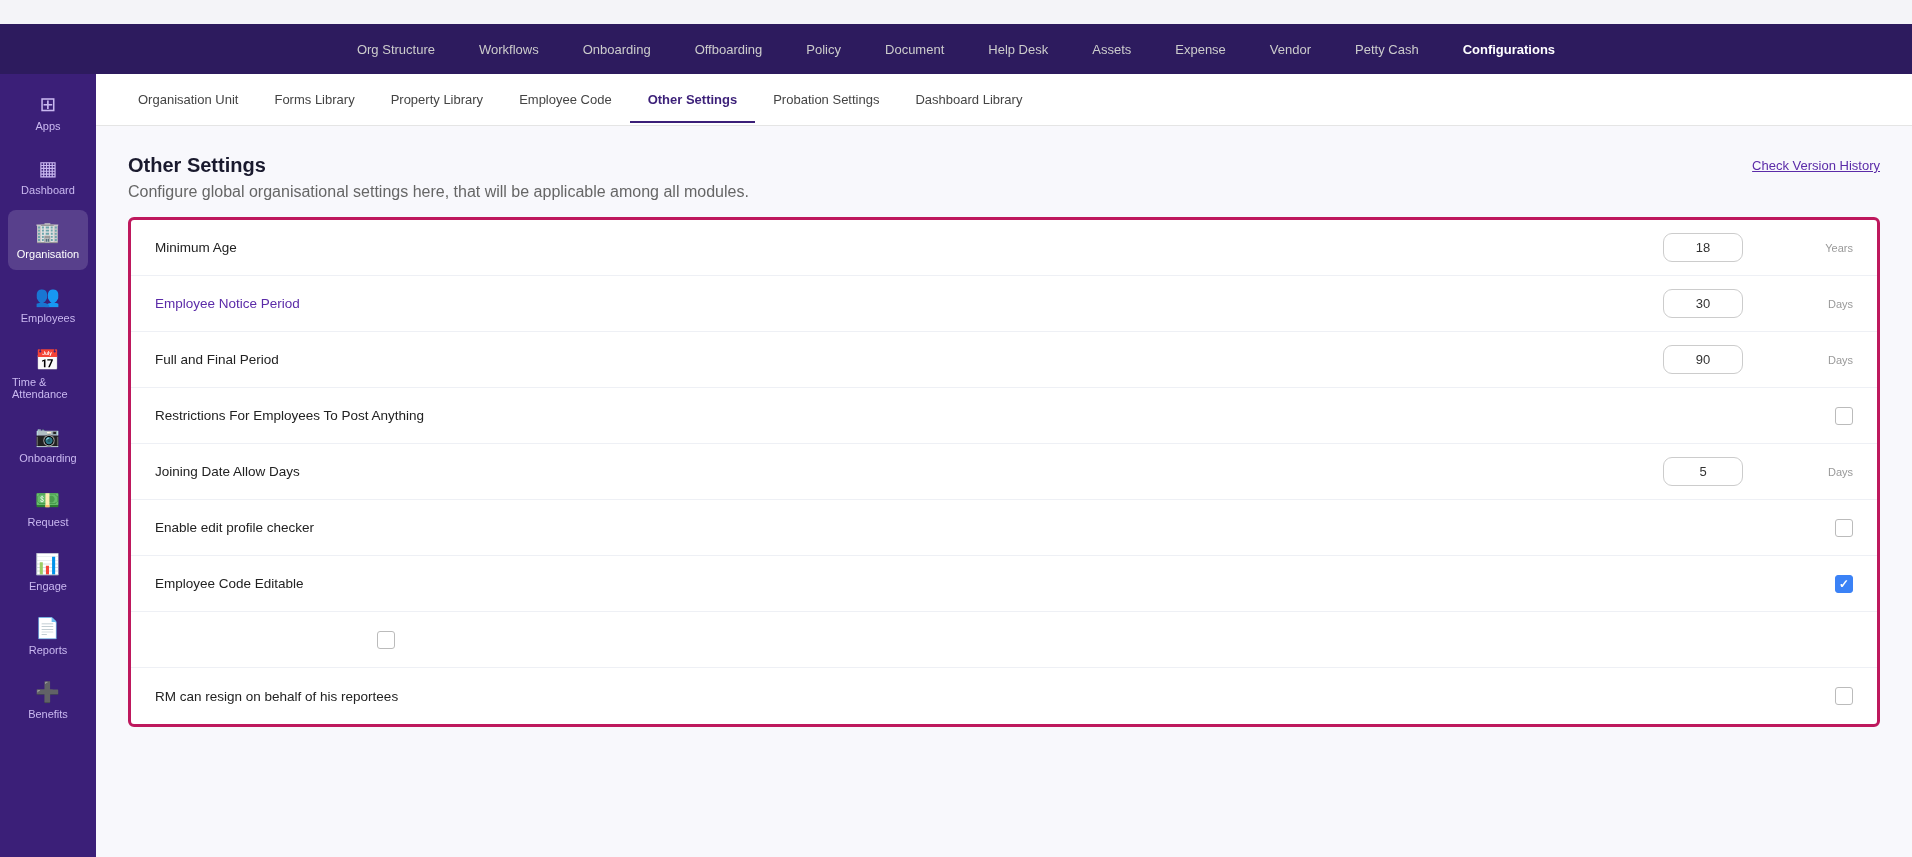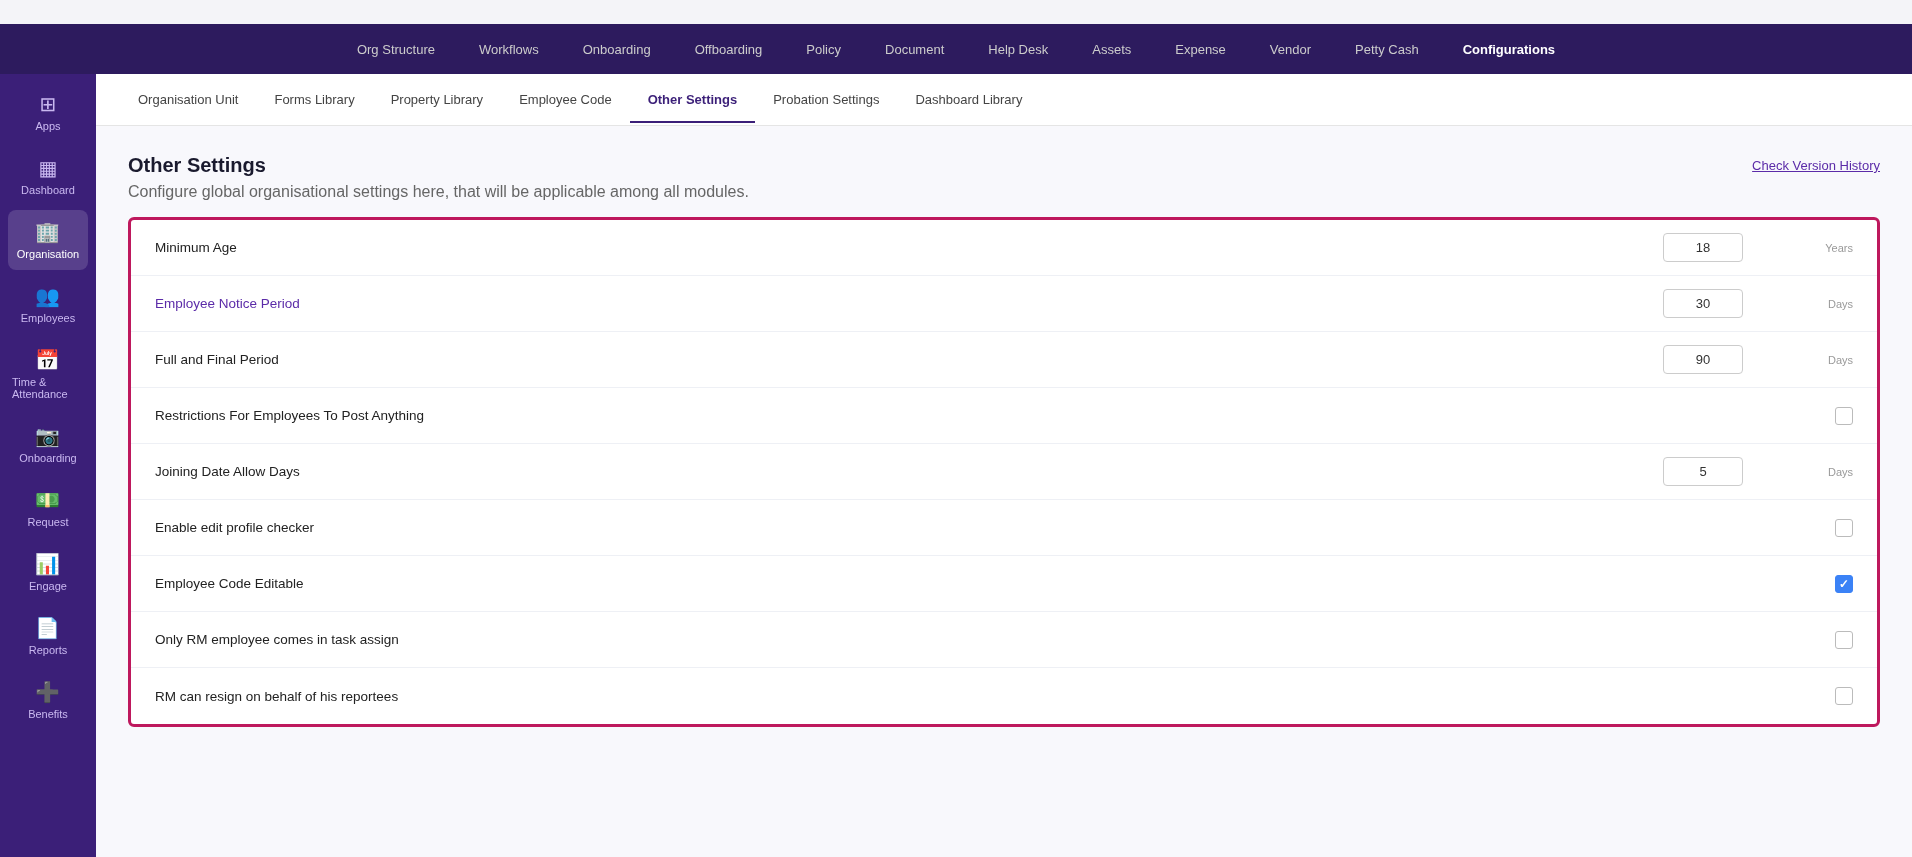--- a/index.html
+++ b/index.html
@@ -162,21 +162,21 @@
     .settings-row-label.accent { color: #5b2ba8; }
     .settings-value-box {
       width: 180px;
       display: flex;
       align-items: center;
       justify-content: center;
     }
     .settings-value-input {
       width: 80px;
       border: 1px solid #ccc;
-      border-radius: 4px;
+      border-radius: 9px;
       padding: 6px 22px;
       font-size: 13px;
       text-align: center;
       color: #333;
       background: #fff;
     }
     .settings-unit {
       width: 60px;
       font-size: 11px;
       color: #999;
@@ -338,21 +338,20 @@
               <div class="checkbox"></div>
             </div>
           </div>
           <div class="settings-row">
             <div class="settings-row-label">Employee Code Editable</div>
             <div class="settings-checkbox-box">
               <div class="checkbox checked"></div>
             </div>
           </div>
           <div class="settings-row">
-            <div class="settings-row-label">Only RM employee comes in task assign</div>
             <div class="settings-checkbox-box">
               <div class="checkbox"></div>
             </div>
           </div>
           <div class="settings-row">
             <div class="settings-row-label">RM can resign on behalf of his reportees</div>
             <div class="settings-checkbox-box">
               <div class="checkbox"></div>
             </div>
           </div>

